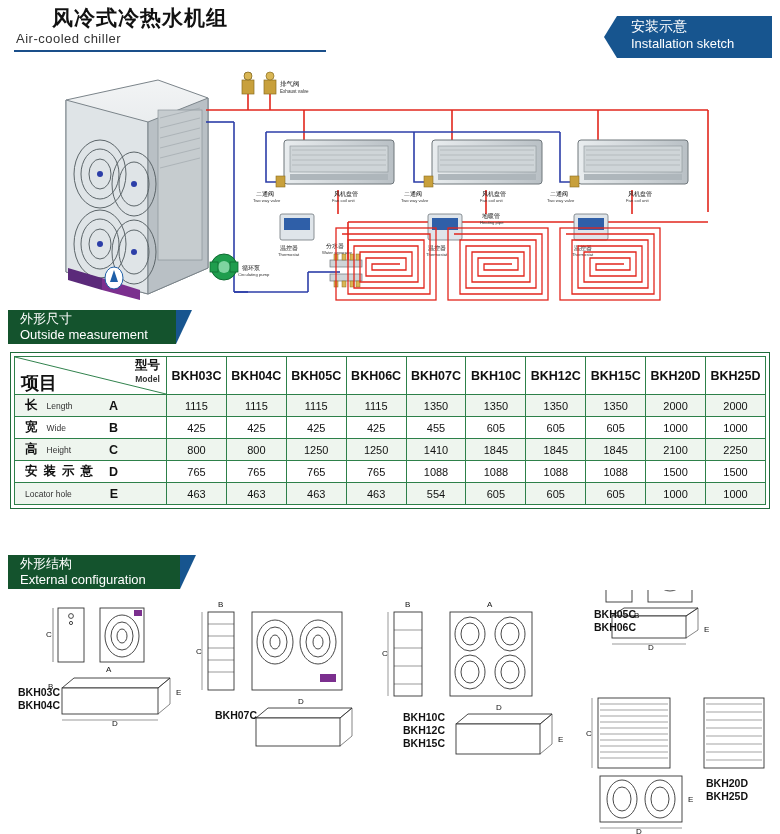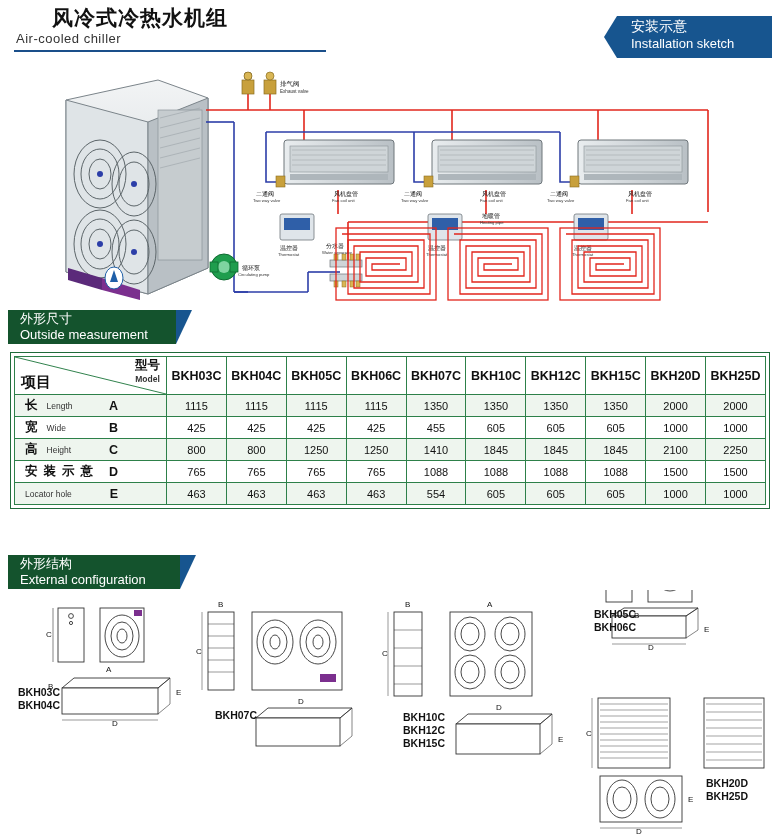--- a/index.html
+++ b/index.html
@@ -83,21 +83,21 @@
   .corner {
     position: relative; width: 152px; padding: 0 !important;
     overflow: hidden;
   }
   .corner .diag {
     position: absolute; left: 0; top: 0; width: 100%; height: 100%;
   }
   .corner .itm {
     position: absolute; left: 6px; top: 17px; text-align: left; line-height: 1.05;
   }
-  .corner .itm b { font-size: 15px; display: block; }
+  .corner .itm b { font-size: 18px; display: block; }
   .corner .itm span { font-size: 8.5px; color: #333; }
   .corner .mdl {
     position: absolute; right: 6px; top: 2px; text-align: center; line-height: 1.05;
   }
   .corner .mdl b { font-size: 12.5px; display: block; }
   .corner .mdl span { font-size: 8.5px; color: #333; margin-top: 20px; }
   td.rowhead {
     text-align: left; padding-left: 10px !important; width: 152px;
   }
   td.rowhead .zh { font-size: 12.5px; font-weight: bold; letter-spacing: 6px; }

